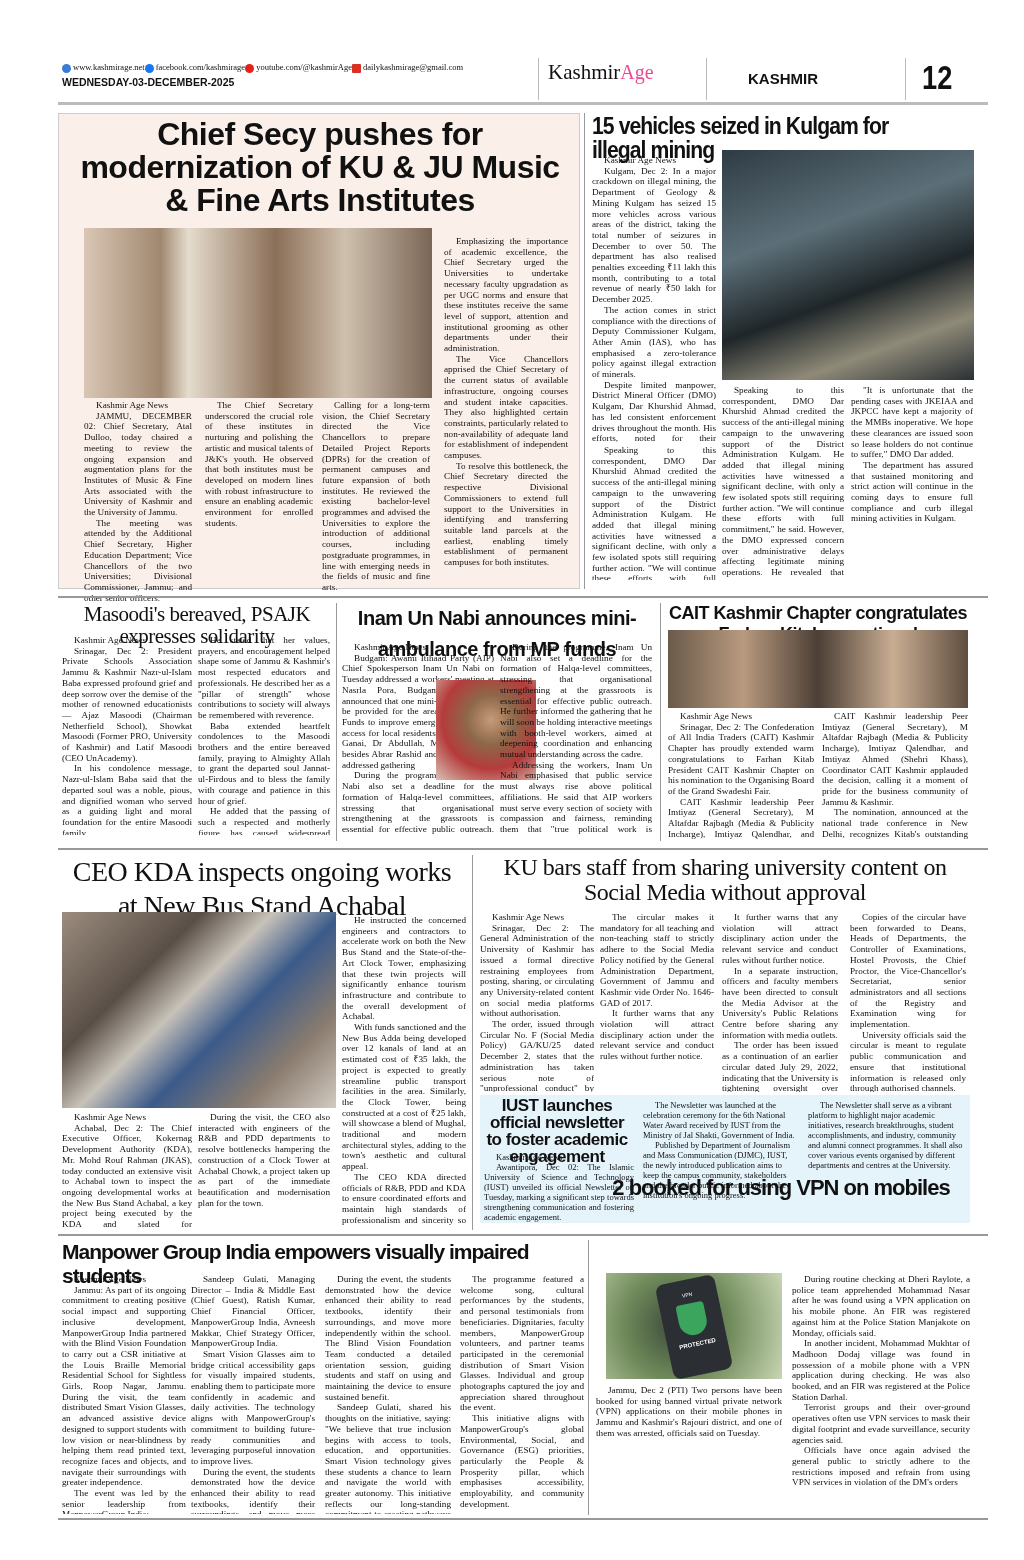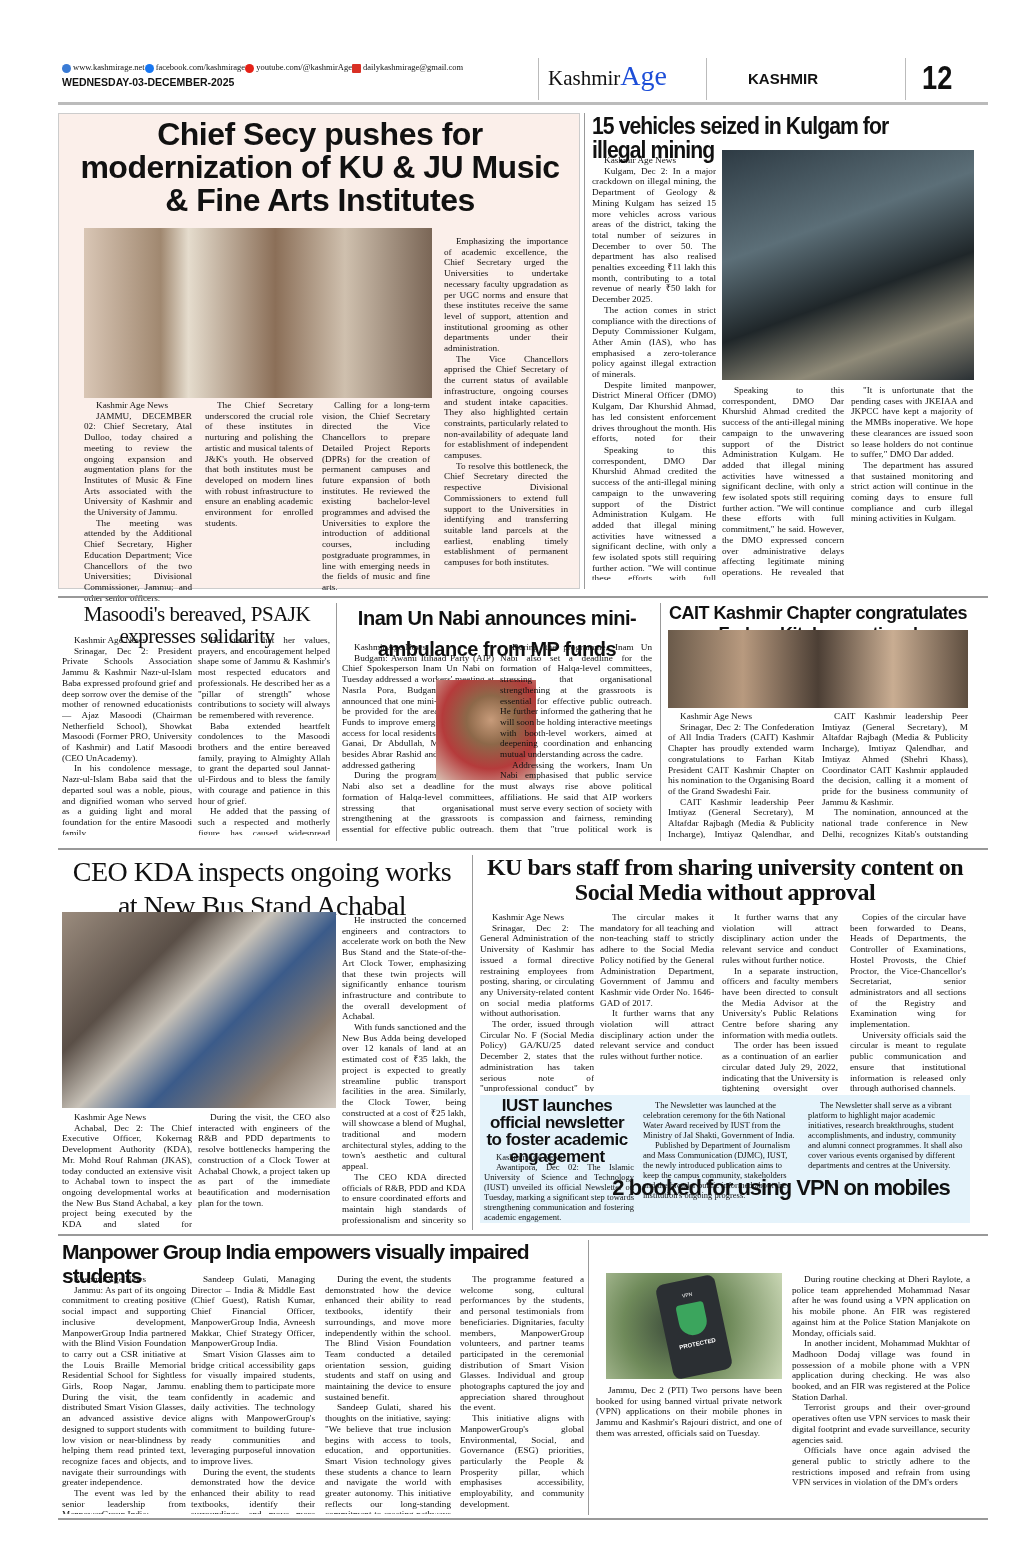--- a/index.html
+++ b/index.html
@@ -2,21 +2,21 @@
 <html><head>
 <meta charset="utf-8">
 <style>
 *{box-sizing:border-box;margin:0;padding:0}
 body{width:1024px;height:1560px;background:#fff;font-family:"Liberation Serif",serif;color:#111;position:relative;overflow:hidden}
 .abs{position:absolute}
 .hdr-links{left:62px;top:62px;font-size:8.5px;font-family:"Liberation Serif",serif;display:flex;align-items:center}
 .hdr-links span.ic{display:inline-block;width:9px;height:9px;border-radius:50%;margin-right:2px;vertical-align:middle}
 .hdr-date{left:62px;top:76px;font-family:"Liberation Sans",sans-serif;font-weight:bold;font-size:10.5px;letter-spacing:0}
 .logo{left:548px;top:60px;font-size:21px;font-family:"Liberation Serif",serif}
-.logo .age{color:#1d4ed8;font-size:28px}
+.logo .age{color:#ec4899;font-size:20px}
 .vsep{width:1px;background:#bbb}
 .section{left:748px;top:70px;font-family:"Liberation Sans",sans-serif;font-weight:bold;font-size:15px}
 .pageno{left:922px;top:58px;font-family:"Liberation Sans",sans-serif;font-weight:bold;font-size:34px;transform:scaleX(.8);transform-origin:left}
 .rule{height:3px;background:#bbb}
 .hl{font-family:"Liberation Sans",sans-serif;font-weight:bold;line-height:1.05;letter-spacing:-.5px;color:#111}
 .hl-serif{font-family:"Liberation Serif",serif;font-weight:normal}
 .col{font-size:9.2px;line-height:10.7px;text-align:justify;hyphens:auto}
 .col p{text-indent:12px}
 .col p.by{text-indent:12px}
 .photo{background:linear-gradient(135deg,#8a7664,#c9b7a4 40%,#6c5a4c 70%,#b6a08a)}
@@ -134,21 +134,21 @@
 </div>
 <div class="abs col" style="left:62px;top:1112px;width:130px;height:115px;overflow:hidden">
   <p class="by">Kashmir Age News</p>
   <p>Achabal, Dec 2: The Chief Executive Officer, Kokernag Development Authority (KDA), Mr. Mohd Rouf Rahman (JKAS), today conducted an extensive visit to Achabal town to inspect the ongoing developmental works at the New Bus Stand Achabal, a key project being executed by the KDA and slated for macadamisation and upgradation in the coming days.</p>
 </div>
 <div class="abs col" style="left:198px;top:1112px;width:132px;height:115px;overflow:hidden">
   <p>During the visit, the CEO also interacted with engineers of the R&amp;B and PDD departments to resolve bottlenecks hampering the construction of a Clock Tower at Achabal Chowk, a project taken up as part of the immediate beautification and modernisation plan for the town.</p>
 </div>
 <div class="abs divv" style="left:472px;top:855px;height:375px"></div>
 
-<div class="abs hl hl-serif" style="left:480px;top:855px;width:490px;text-align:center;font-size:24px;line-height:25px;font-weight:bold">KU bars staff from sharing university content on Social Media without approval</div>
+<div class="abs hl hl-serif" style="left:480px;top:855px;width:490px;text-align:center;font-size:24px;line-height:25px;font-weight:normal">KU bars staff from sharing university content on Social Media without approval</div>
 <div class="abs col" style="left:480px;top:912px;width:114px;height:180px;overflow:hidden">
   <p class="by">Kashmir Age News</p>
   <p>Srinagar, Dec 2: The General Administration of the University of Kashmir has issued a formal directive restraining employees from posting, sharing, or circulating any University-related content on social media platforms without authorisation.</p>
   <p>The order, issued through Circular No. F (Social Media Policy) GA/KU/25 dated December 2, states that the administration has taken serious note of "unprofessional conduct" by certain employees who have been posting University affairs online without approval.</p>
 </div>
 <div class="abs col" style="left:600px;top:912px;width:114px;height:180px;overflow:hidden">
   <p>The circular makes it mandatory for all teaching and non-teaching staff to strictly adhere to the Social Media Policy notified by the General Administration Department, Government of Jammu and Kashmir vide Order No. 1646-GAD of 2017.</p>
   <p>It further warns that any violation will attract disciplinary action under the relevant service and conduct rules without further notice.</p>
 </div>
 <div class="abs col" style="left:722px;top:912px;width:116px;height:180px;overflow:hidden">

